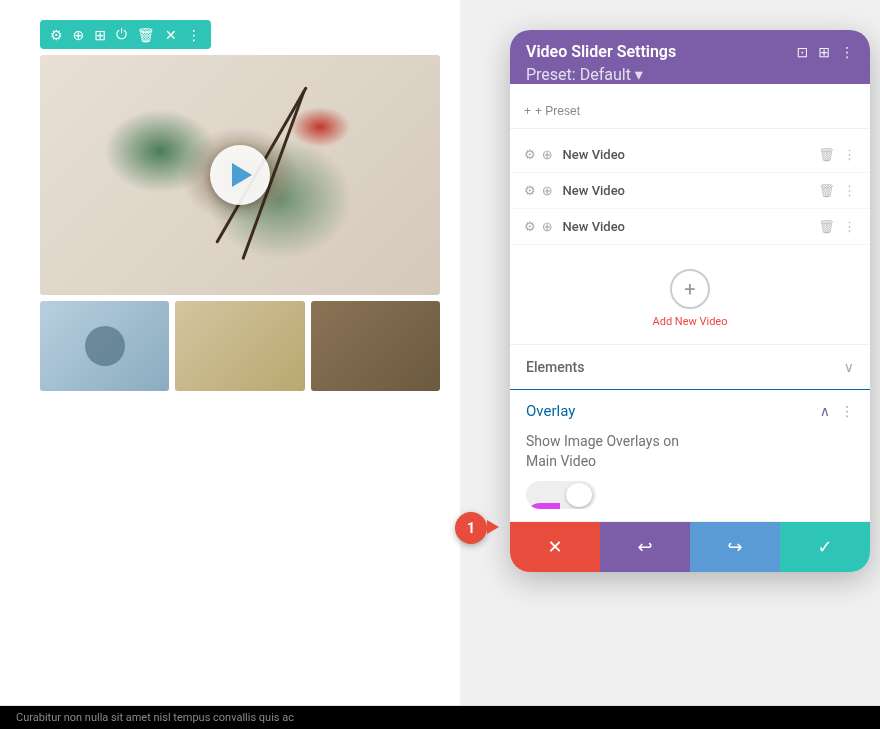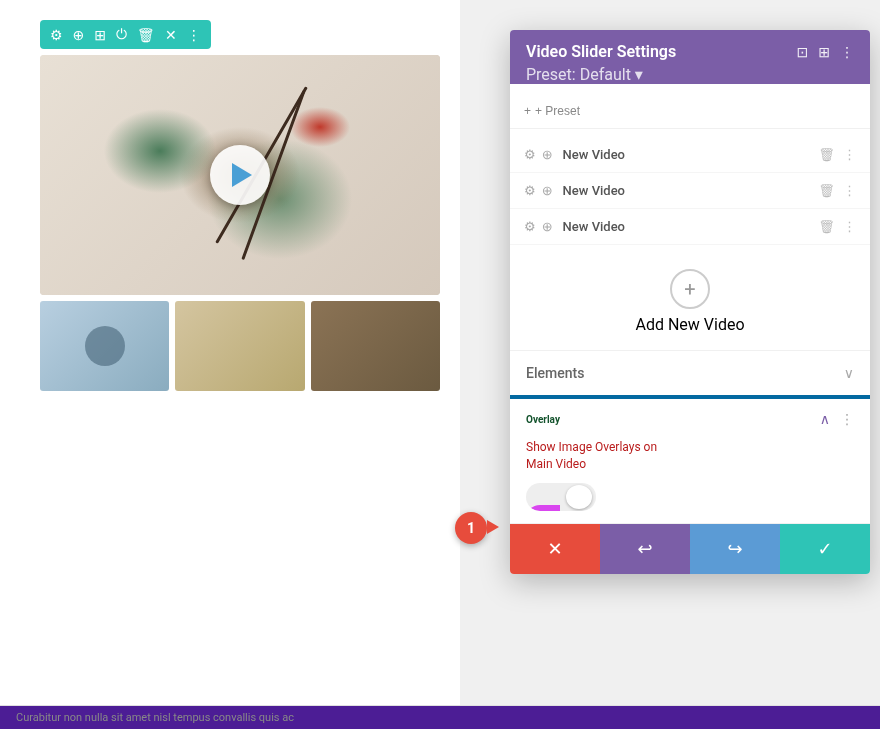--- a/index.html
+++ b/index.html
@@ -159,21 +159,21 @@
       position: absolute;
     }
 
     
     .settings-panel {
       position: absolute;
       right: 10px;
       top: 30px;
       width: 360px;
       background: #fff;
-      border-radius: 4px;
+      border-radius: 20px;
       box-shadow: 0 8px 30px rgba(0,0,0,0.25);
       overflow: hidden;
       z-index: 20;
     }
 
     .panel-header {
       background: #7b5ea7;
       padding: 12px 16px 0 16px;
       color: #fff;
     }
@@ -328,31 +328,31 @@
       display: flex;
       align-items: center;
       justify-content: center;
       color: #999;
       font-size: 20px;
       cursor: pointer;
       margin-bottom: 6px;
     }
 
     .add-label {
-      font-size: 16px;
-      color: #000000;
+      font-size: 11px;
+      color: #ef4444;
     }
 
     
     .section-row {
       display: flex;
       align-items: flex-start;
       padding: 14px 16px;
       cursor: pointer;
-      border-bottom: 4px solid #0369a1;
+      border-bottom: 1px solid #0369a1;
     }
 
     .section-label {
       flex: 1;
       font-size: 14px;
       color: #666;
       font-weight: 500;
     }
 
     .chevron-icon {
@@ -367,23 +367,23 @@
     }
 
     .overlay-header {
       display: flex;
       align-items: center;
       margin-bottom: 12px;
     }
 
     .overlay-title {
       flex: 1;
-      font-size: 10px;
-      font-weight: 700;
-      color: #14532d;
+      font-size: 15px;
+      font-weight: 400;
+      color: #0369a1;
     }
 
     .overlay-icons {
       display: flex;
       gap: 10px;
       align-items: center;
     }
 
     .overlay-chevron {
       color: #7b5ea7;
@@ -391,22 +391,22 @@
       cursor: pointer;
     }
 
     .overlay-dots {
       color: #aaa;
       font-size: 14px;
       cursor: pointer;
     }
 
     .overlay-label {
-      font-size: 12px;
-      color: #b91c1c;
+      font-size: 14px;
+      color: #737373;
       margin-bottom: 10px;
       line-height: 1.4;
     }
 
     
     .toggle-container {
       display: flex;
       align-items: center;
     }
 
@@ -500,21 +500,21 @@
       z-index: 30;
     }
 
     
     .status-bar {
       position: absolute;
       bottom: 0;
       left: 0;
       right: 0;
       height: 24px;
-      background: #4c1d95;
+      background: #000000;
       border-top: 1px solid #e0e0e0;
       display: flex;
       align-items: center;
       padding: 0 16px;
     }
 
     .status-text {
       font-size: 11px;
       color: #888;
     }

